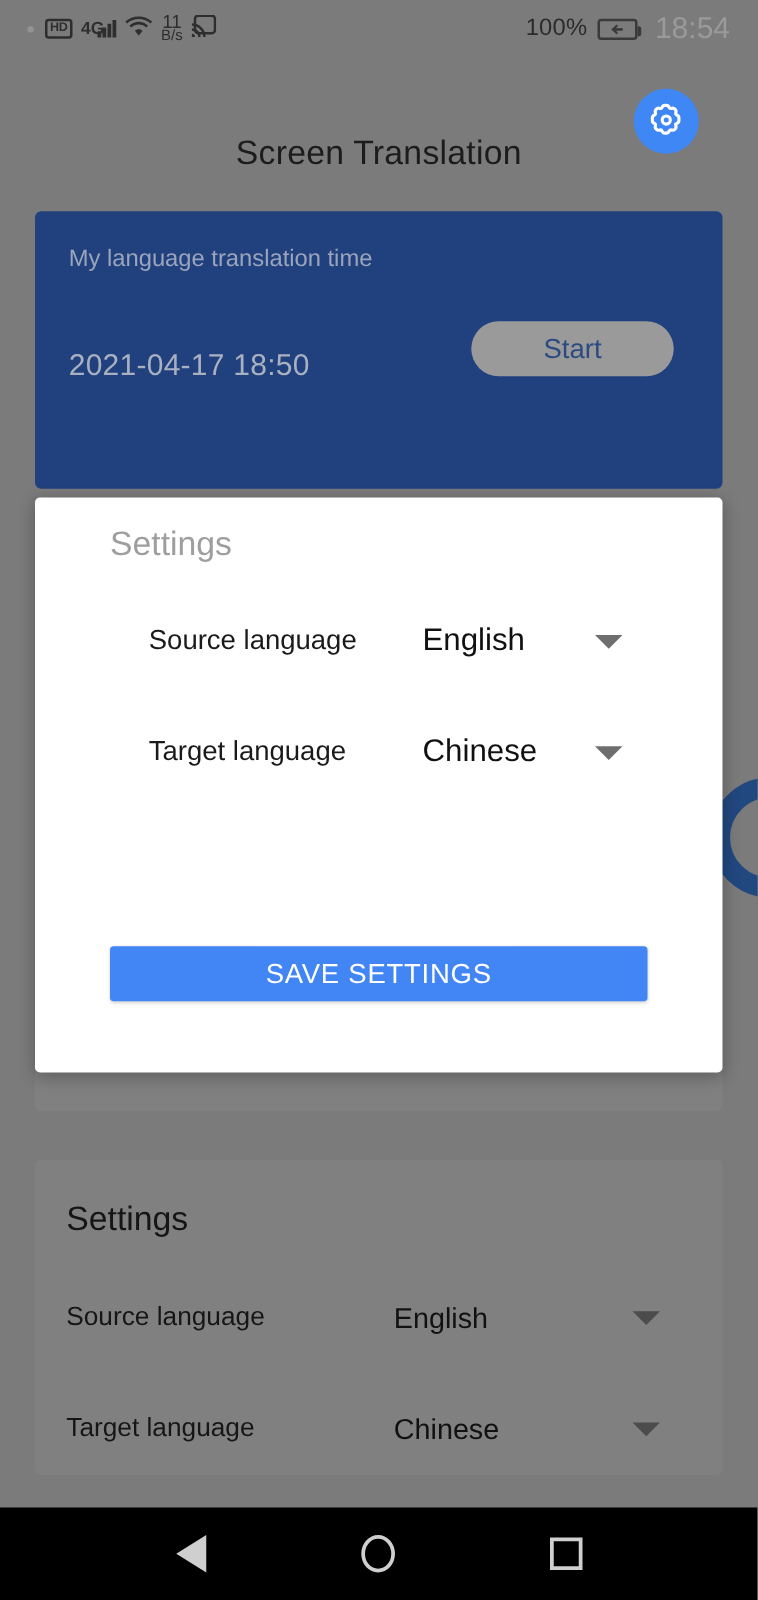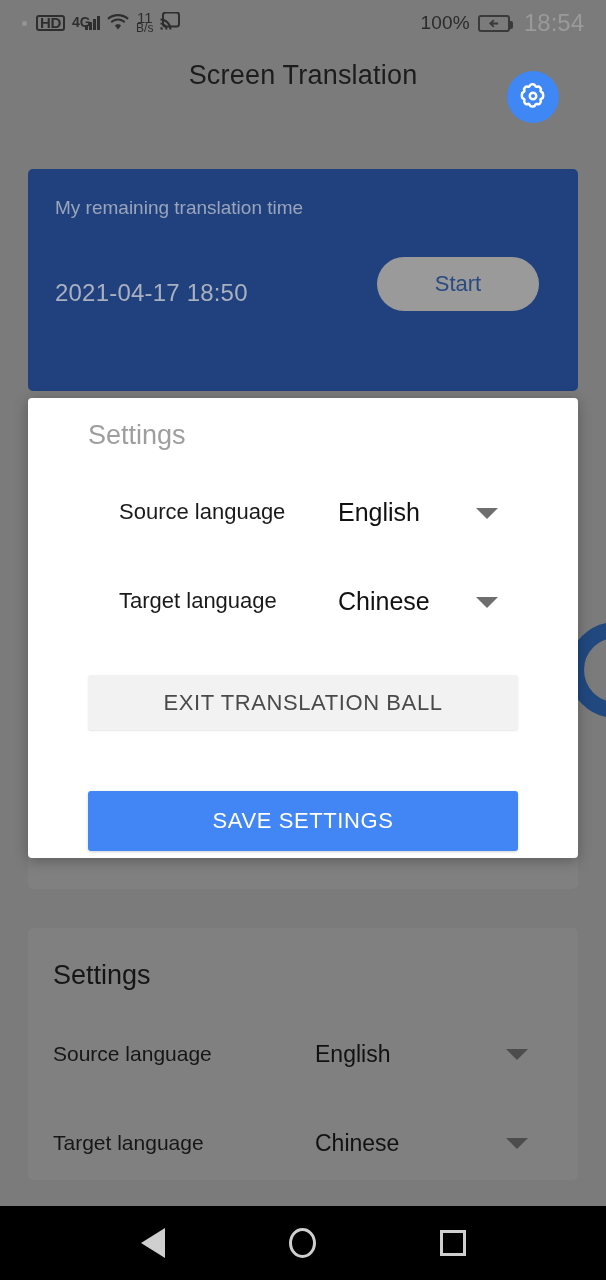--- a/index.html
+++ b/index.html
@@ -22,21 +22,21 @@
     display: flex; align-items: center;
     padding: 0 22px;
   }
   .sb-left { display: flex; align-items: center; gap: 7px; }
   .sb-right { margin-left: auto; display: flex; align-items: center; gap: 8px; }
   .dot-small {
     width: 5px; height: 5px; border-radius: 50%;
     background: #949494; margin-right: 2px;
   }
   .hd-badge {
-    font-size: 15px; font-weight: bold; color: #2e2e2e;
+    font-size: 10px; font-weight: bold; color: #2e2e2e;
     border: 2px solid #2e2e2e; border-radius: 3px;
     padding: 0px 2px; line-height: 12px; letter-spacing: -0.3px;
   }
   .sig-wrap { display: flex; align-items: flex-end; gap: 1px; position: relative; padding-left: 13px;}
   .sig-4g {
     position: absolute; left: 0; top: -2px;
     font-size: 14px; color: #2e2e2e; font-weight: bold;
   }
   .sig-bar { width: 3px; background: #2e2e2e; }
   .sig-bar.b1 { height: 5px; }
@@ -55,21 +55,21 @@
   .batt::after {
     content: ""; position: absolute; right: -5px; top: 4px;
     width: 3px; height: 8px; background: #3a3a3a; border-radius: 0 2px 2px 0;
   }
   .clock { font-size: 24px; color: #9a9a9a; margin-left: 6px; }
 
   
   .app-header {
     position: absolute; top: 60px; left: 0;
     width: 606px; height: 78px;
-    display: flex; align-items: flex-start; justify-content: center;
+    display: flex; align-items: flex-end; justify-content: center;
   }
   .app-title {
     font-size: 27px; color: #1c1c1c; font-weight: normal;
     letter-spacing: 0.2px;
   }
   .gear-btn {
     position: absolute; right: 47px; top: 11px;
     width: 52px; height: 52px; border-radius: 50%;
     background: #3f87f5;
     display: flex; align-items: center; justify-content: center;
@@ -85,21 +85,21 @@
   .blue-card .label {
     position: absolute; left: 27px; top: 28px;
     font-size: 19px; color: #9aa5bb;
   }
   .blue-card .datetime {
     position: absolute; left: 27px; top: 110px;
     font-size: 24px; color: #a9b0c0; letter-spacing: 0.2px;
   }
   .start-btn {
     position: absolute; right: 39px; top: 88px;
-    width: 162px; height: 54px; border-radius: 29px;
+    width: 162px; height: 44px; border-radius: 29px;
     background: #9a9a9a; border: none;
     display: flex; align-items: center; justify-content: center;
     font-size: 22px; color: #2b4a80; cursor: pointer;
     font-family: "Liberation Sans", sans-serif;
   }
 
   
   .float-ball {
     position: absolute; left: 568px; top: 622px;
     width: 96px; height: 96px; border-radius: 50%;
@@ -175,26 +175,25 @@
   .btn-exit {
     position: absolute; left: 60px; top: 277px;
     width: 430px; height: 55px;
     background: #f2f2f2; border: none; border-radius: 3px;
     font-size: 22px; color: #4a4a4a; letter-spacing: 0.6px;
     cursor: pointer; font-family: "Liberation Sans", sans-serif;
     box-shadow: 0 1px 2px rgba(0,0,0,0.10);
   }
   .btn-save {
     position: absolute; left: 60px; top: 359px;
-    width: 430px; height: 60px;
+    width: 430px; height: 44px;
     background: #4285f4; border: none; border-radius: 3px;
     font-size: 22px; color: #ffffff; letter-spacing: 0.6px;
     cursor: pointer; font-family: "Liberation Sans", sans-serif;
     box-shadow: 0 1px 3px rgba(0,0,0,0.18);
-    margin-top: 34px;
   }
 
   
   .navbar {
     position: absolute; left: 0; bottom: 0;
     width: 606px; height: 74px; background: #000;
     display: flex; align-items: center; justify-content: center;
     gap: 124px;
     z-index: 10;
   }
@@ -270,21 +269,21 @@
       <span>
         <svg width="30" height="30" viewBox="0 0 24 24">
           <path d="M12 2.6c.9 0 1.6.6 1.9 1.4.2.5.8.8 1.3.6.8-.3 1.8-.1 2.4.5.6.6.8 1.6.5 2.4-.2.5.1 1.1.6 1.3.8.3 1.4 1 1.4 1.9v1.6c0 .9-.6 1.6-1.4 1.9-.5.2-.8.8-.6 1.3.3.8.1 1.8-.5 2.4-.6.6-1.6.8-2.4.5-.5-.2-1.1.1-1.3.6-.3.8-1 1.4-1.9 1.4h-.8c-.9 0-1.6-.6-1.9-1.4-.2-.5-.8-.8-1.3-.6-.8.3-1.8.1-2.4-.5-.6-.6-.8-1.6-.5-2.4.2-.5-.1-1.1-.6-1.3-.8-.3-1.4-1-1.4-1.9v-1.6c0-.9.6-1.6 1.4-1.9.5-.2.8-.8.6-1.3-.3-.8-.1-1.8.5-2.4.6-.6 1.6-.8 2.4-.5.5.2 1.1-.1 1.3-.6.3-.8 1-1.4 1.9-1.4z" fill="none" stroke="#ffffff" stroke-width="2" stroke-linejoin="round"></path>
           <circle cx="12" cy="12" r="2.6" fill="none" stroke="#ffffff" stroke-width="2"></circle>
         </svg>
       </span>
     </button>
   </div>
 
   <div class="blue-card">
-    <span class="label">My remaining translation time</span>
+    <span class="label">My language translation time</span>
     <span class="datetime">2021-04-17 18:50</span>
     <button class="start-btn">Start</button>
   </div>
 
   <div class="bg-card bg-card-upper"></div>
 
   <div class="float-ball"></div>
 
   <div class="bg-card bg-card-lower">
     <span class="bg-settings-title">Settings</span>
@@ -308,21 +307,20 @@
       <span class="value">English</span>
       <span class="arrow"></span>
     </div>
 
     <div class="dlg-row" style="top:181px">
       <span class="label">Target language</span>
       <span class="value">Chinese</span>
       <span class="arrow"></span>
     </div>
 
-    <button class="btn-exit">EXIT TRANSLATION BALL</button>
     <button class="btn-save">SAVE SETTINGS</button>
   </div>
 
   <div class="navbar">
     <span class="nav-back"></span>
     <span class="nav-home"></span>
     <span class="nav-recent"></span>
   </div>
 
 </div>

